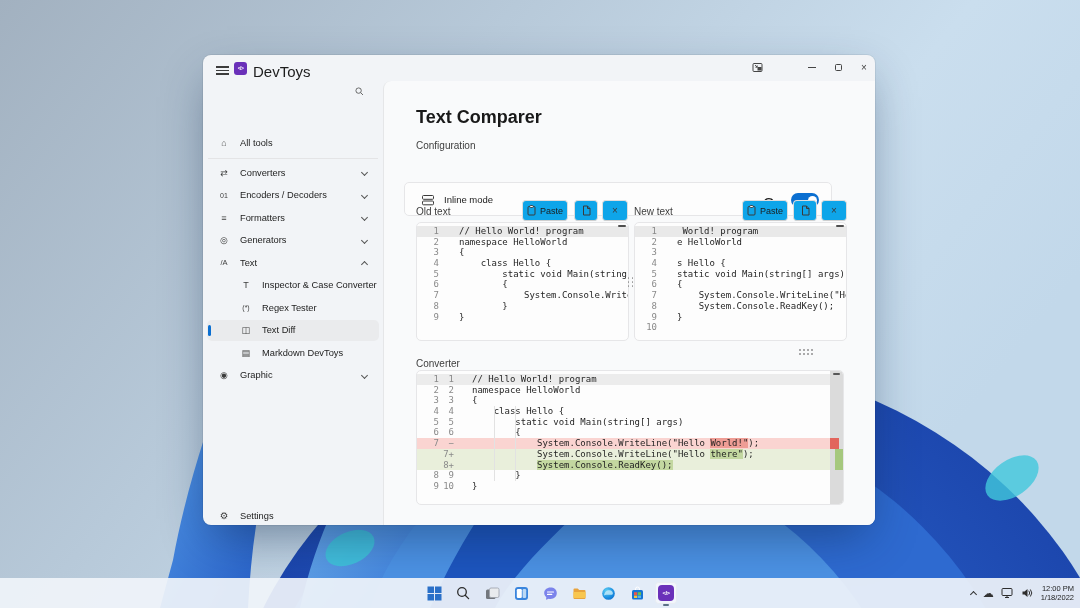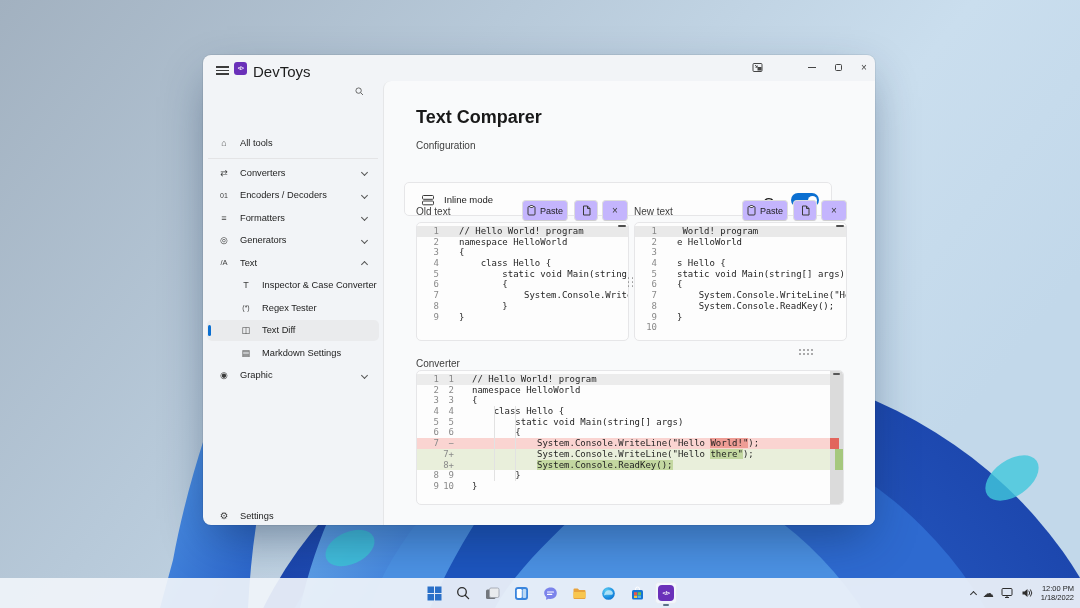--- a/index.html
+++ b/index.html
@@ -57,21 +57,21 @@
   .cfgcard .cicon{position:absolute;left:16px;top:10px;}
   .cfgcard .clabel{position:absolute;left:39px;top:11px;font-size:9.5px;color:#1c1c1c;}
   .cfgcard .onlabel{position:absolute;right:48px;top:11px;font-size:15px;color:#1c1c1c;text-decoration:underline;}
   .toggle{position:absolute;right:12px;top:10px;width:28px;height:14px;border-radius:7px;background:#0b6fd1;}
   .toggle .knob{position:absolute;right:2.5px;top:2.5px;width:9px;height:9px;border-radius:50%;background:#fff;}
 
   .paneslabel-old{left:32px;top:125px;}
   .paneslabel-new{left:250px;top:125px;}
   .difflabel{left:32px;top:277px;}
 
-  .btn{position:absolute;top:119px;height:21px;background:#c4b5fd;border:1px solid #dedede;
+  .btn{position:absolute;top:119px;height:21px;background:#0ea5e9;border:1px solid #dedede;
        border-bottom-color:#cfcfcf;border-radius:4px;display:flex;align-items:center;justify-content:center;
        font-size:9px;color:#1c1c1c;gap:4px;}
   .btn .x{font-size:10px;color:#3a3a3a;line-height:10px;}
 
   .editor{left:32px;top:141px;width:213px;height:119px;overflow:hidden;}
   .editor.new{left:250px;}
   .elines{position:absolute;left:0;top:3px;right:0;}
   .eline{display:flex;height:10.7px;line-height:10.7px;font-family:"DejaVu Sans Mono",monospace;font-size:9px;}
   .eline .num{flex:none;width:22px;text-align:right;color:#8a8a8a;}
   .eline .ecode{flex:1;padding-left:20px;white-space:pre;color:#1f1f1f;overflow:hidden;}
@@ -226,21 +226,21 @@
       <div class="navrow sub" style="top:216px;align-items:center;">
         <span class="nicon" style="font-size:7px;">(*)</span>
         <span>Regex Tester</span>
       </div>
       <div class="navrow sub selected" style="top:238.5px;">
         <span class="nicon">◫</span>
         <span>Text Diff</span>
       </div>
       <div class="navrow sub" style="top:261px;">
         <span class="nicon">▤</span>
-        <span>Markdown Settings</span>
+        <span>Markdown DevToys</span>
       </div>
       <div class="navrow" style="top:283.5px;">
         <span class="nicon">◉</span>
         <span>Graphic</span>
           <span class="chev"></span>
       </div>
 
       <div class="settingsrow">
         <span class="nicon">⚙</span>
         <span>Settings</span>

